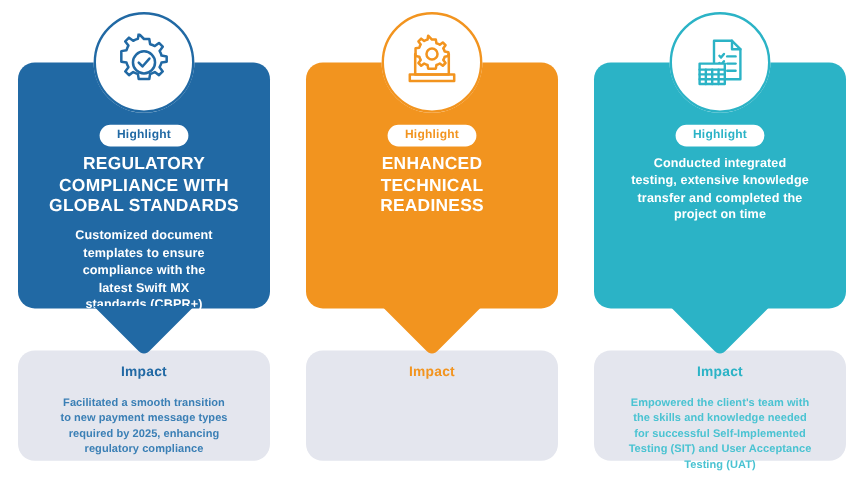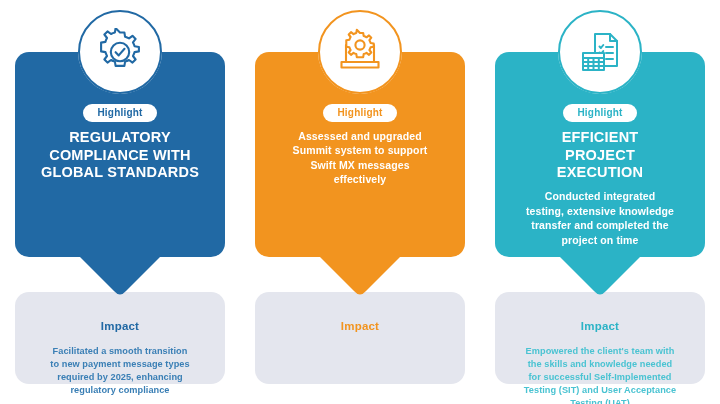--- a/index.html
+++ b/index.html
@@ -119,21 +119,21 @@
     background: #e4e6ee;
     box-sizing: border-box;
     padding: 12px 12px 8px 12px;
     text-align: center;
     z-index: 2;
   }
   .impact-title {
     font-size: 11.5px;
     font-weight: bold;
     letter-spacing: 0.2px;
-    margin: 16px 0 6px 0;
+    margin: 0 0 6px 0;
     line-height: 1.1;
   }
   .impact-body {
     font-size: 9.2px;
     font-weight: bold;
     line-height: 1.42;
     letter-spacing: 0.05px;
     margin: 12px;
     white-space: pre-line;
   }
@@ -143,20 +143,25 @@
 
 <div class="board">
 
   <div class="column col-0">
 
     <div class="card" id="card0" style="background: rgb(33, 105, 164);">
       <span class="pill" id="pill0" style="color: rgb(33, 105, 164);">Highlight</span>
       <div class="card-title">REGULATORY
 COMPLIANCE WITH
 GLOBAL STANDARDS</div>
+      <div class="card-desc">Customized document
+templates to ensure
+compliance with the
+latest Swift MX
+standards (CBPR+)</div>
     </div>
 
     <div class="pointer">
       <svg width="84" height="42" viewBox="0 0 84 42" id="ptr0">
         <path d="M0 0 H84 L48 36 Q42 43 36 36 Z" fill="#2169a4"></path>
       </svg>
     </div>
 
     <div class="icon-badge" id="badge0" style="color: rgb(33, 105, 164);">
       <span class="icon-ring"></span>
@@ -175,24 +180,23 @@
 to new payment message types
 required by 2025, enhancing
 regulatory compliance</div>
     </div>
   </div>
 
   <div class="column col-1">
 
     <div class="card" id="card1" style="background: rgb(242, 148, 31);">
       <span class="pill" id="pill1" style="color: rgb(242, 148, 31);">Highlight</span>
-      <div class="card-desc">Assessed and upgraded
-Summit system to support
-Swift MX messages
-effectively</div>
+      <div class="card-title">ENHANCED
+TECHNICAL
+READINESS</div>
     </div>
 
     <div class="pointer">
       <svg width="84" height="42" viewBox="0 0 84 42" id="ptr1">
         <path d="M0 0 H84 L48 36 Q42 43 36 36 Z" fill="#f2941f"></path>
       </svg>
     </div>
 
     <div class="icon-badge" id="badge1" style="color: rgb(242, 148, 31);">
       <span class="icon-ring"></span>
@@ -208,23 +212,20 @@
 
     <div class="impact">
       <div class="impact-title" id="ititle1" style="color: rgb(242, 148, 31);">Impact</div>
     </div>
   </div>
 
   <div class="column col-2">
 
     <div class="card" id="card2" style="background: rgb(43, 179, 198);">
       <span class="pill" id="pill2" style="color: rgb(43, 179, 198);">Highlight</span>
-      <div class="card-title">EFFICIENT
-PROJECT
-EXECUTION</div>
       <div class="card-desc">Conducted integrated
 testing, extensive knowledge
 transfer and completed the
 project on time</div>
     </div>
 
     <div class="pointer">
       <svg width="84" height="42" viewBox="0 0 84 42" id="ptr2">
         <path d="M0 0 H84 L48 36 Q42 43 36 36 Z" fill="#2bb3c6"></path>
       </svg>

